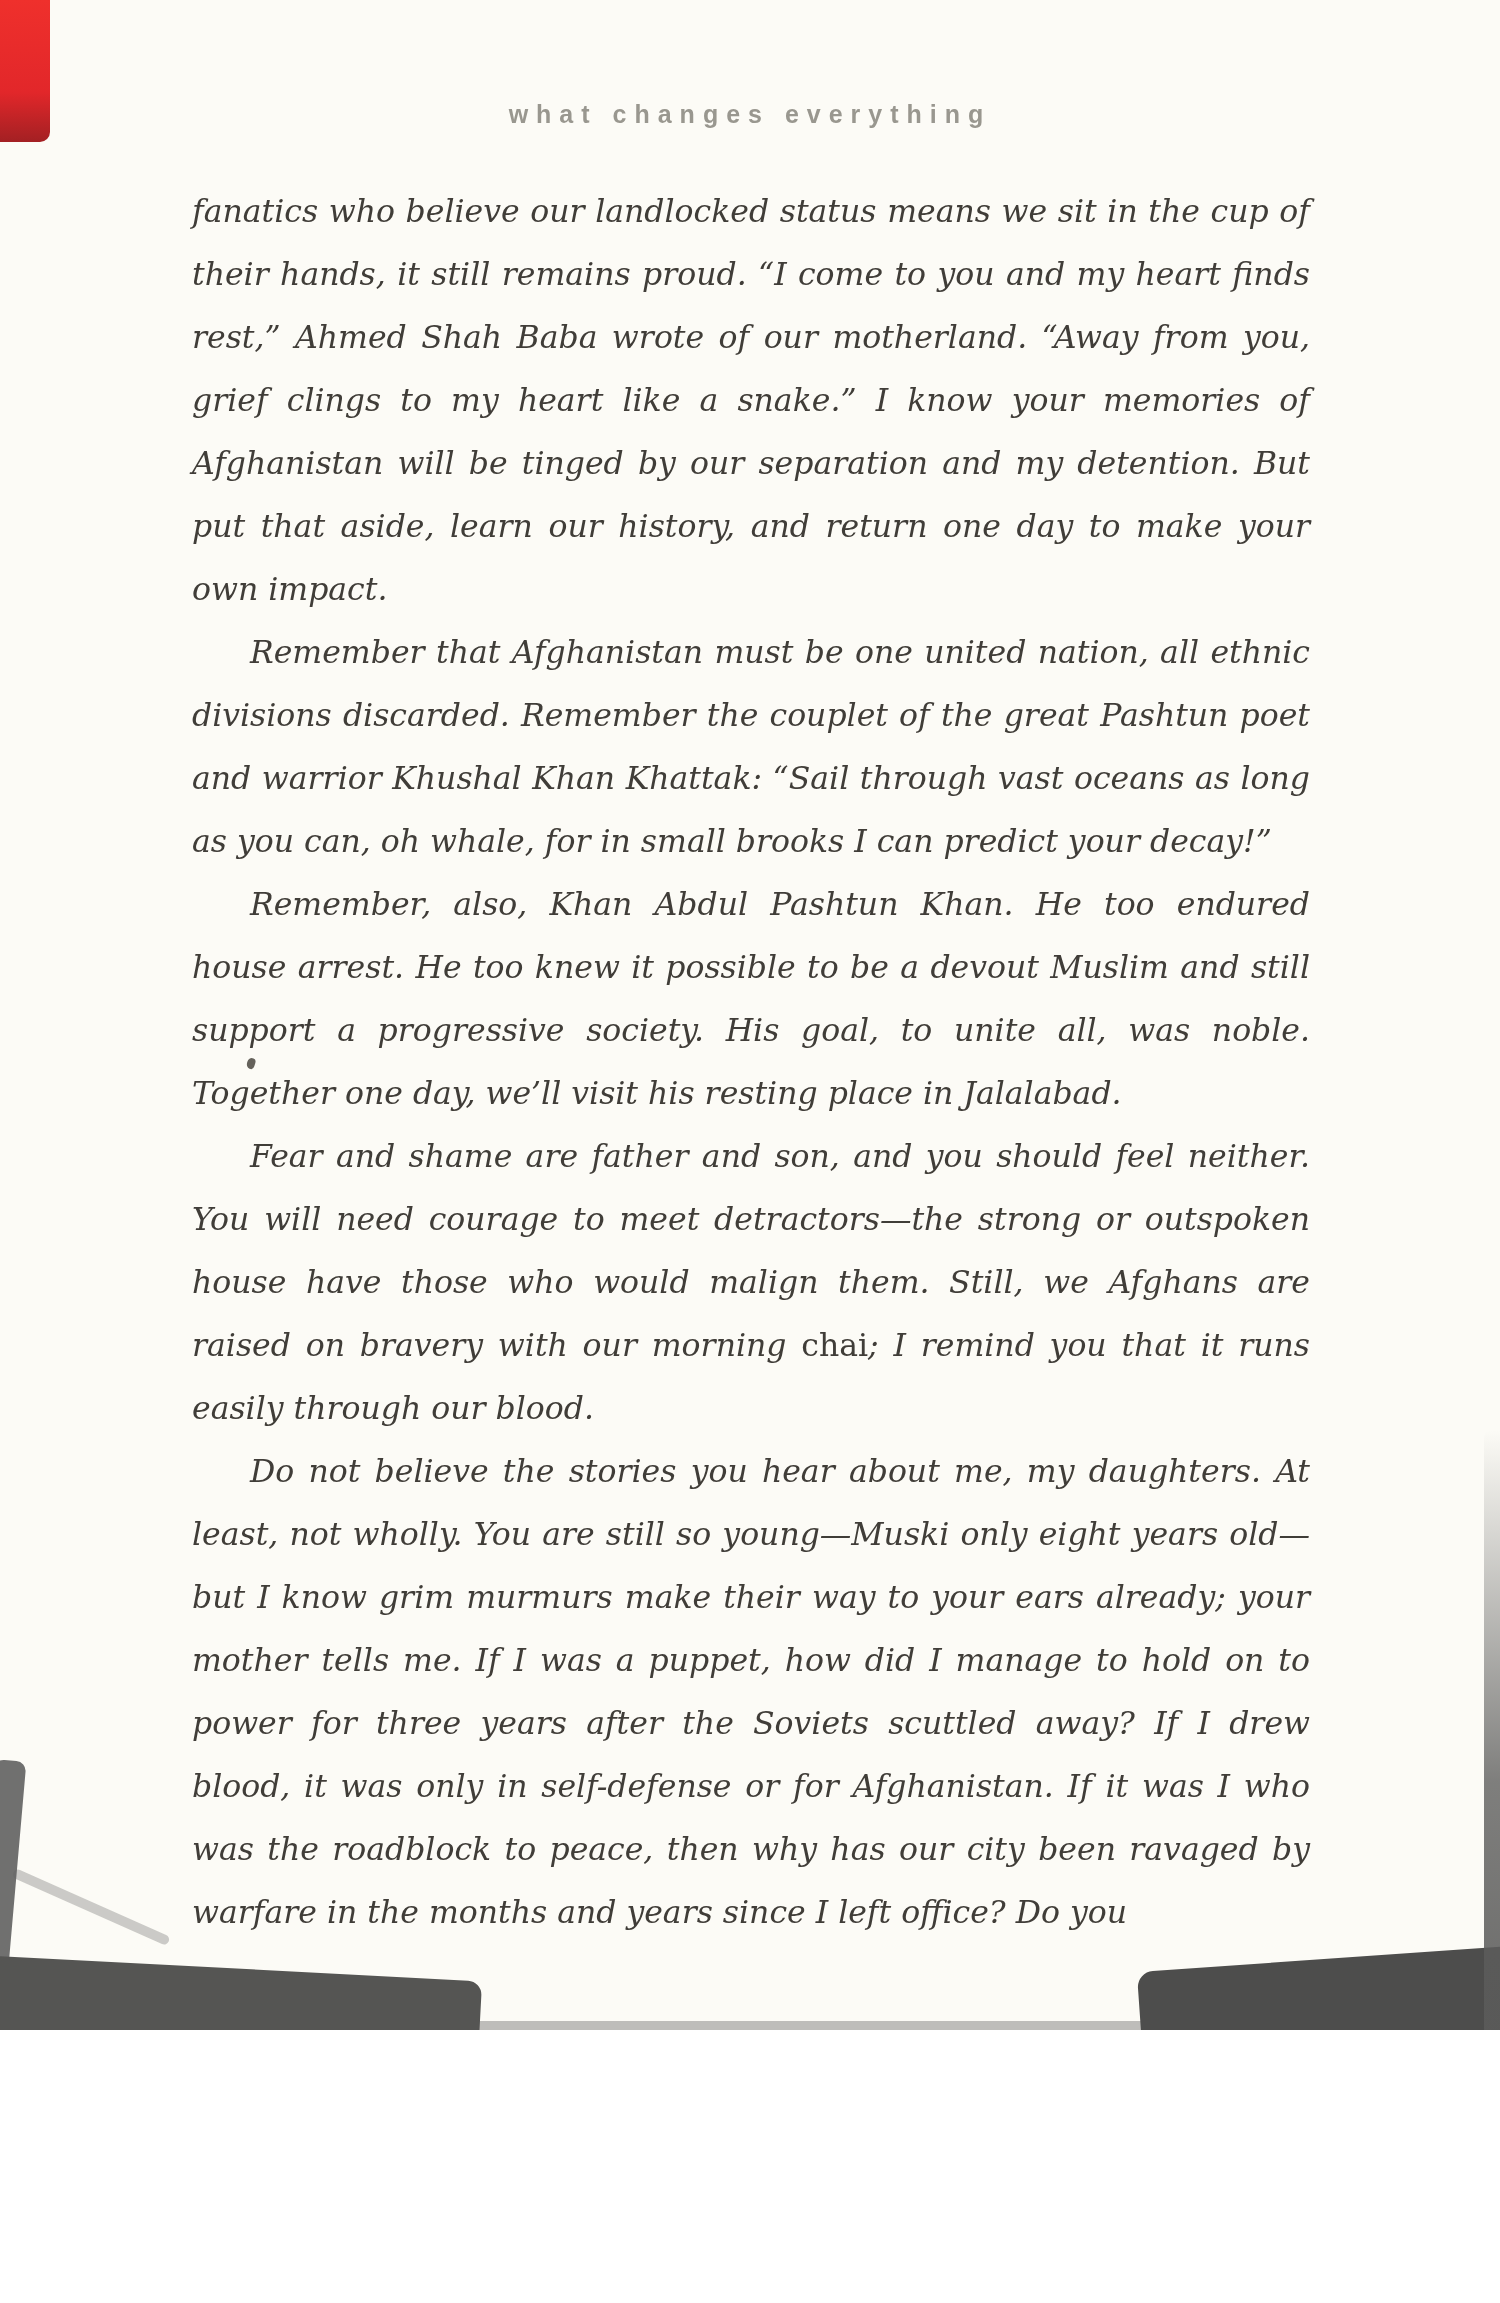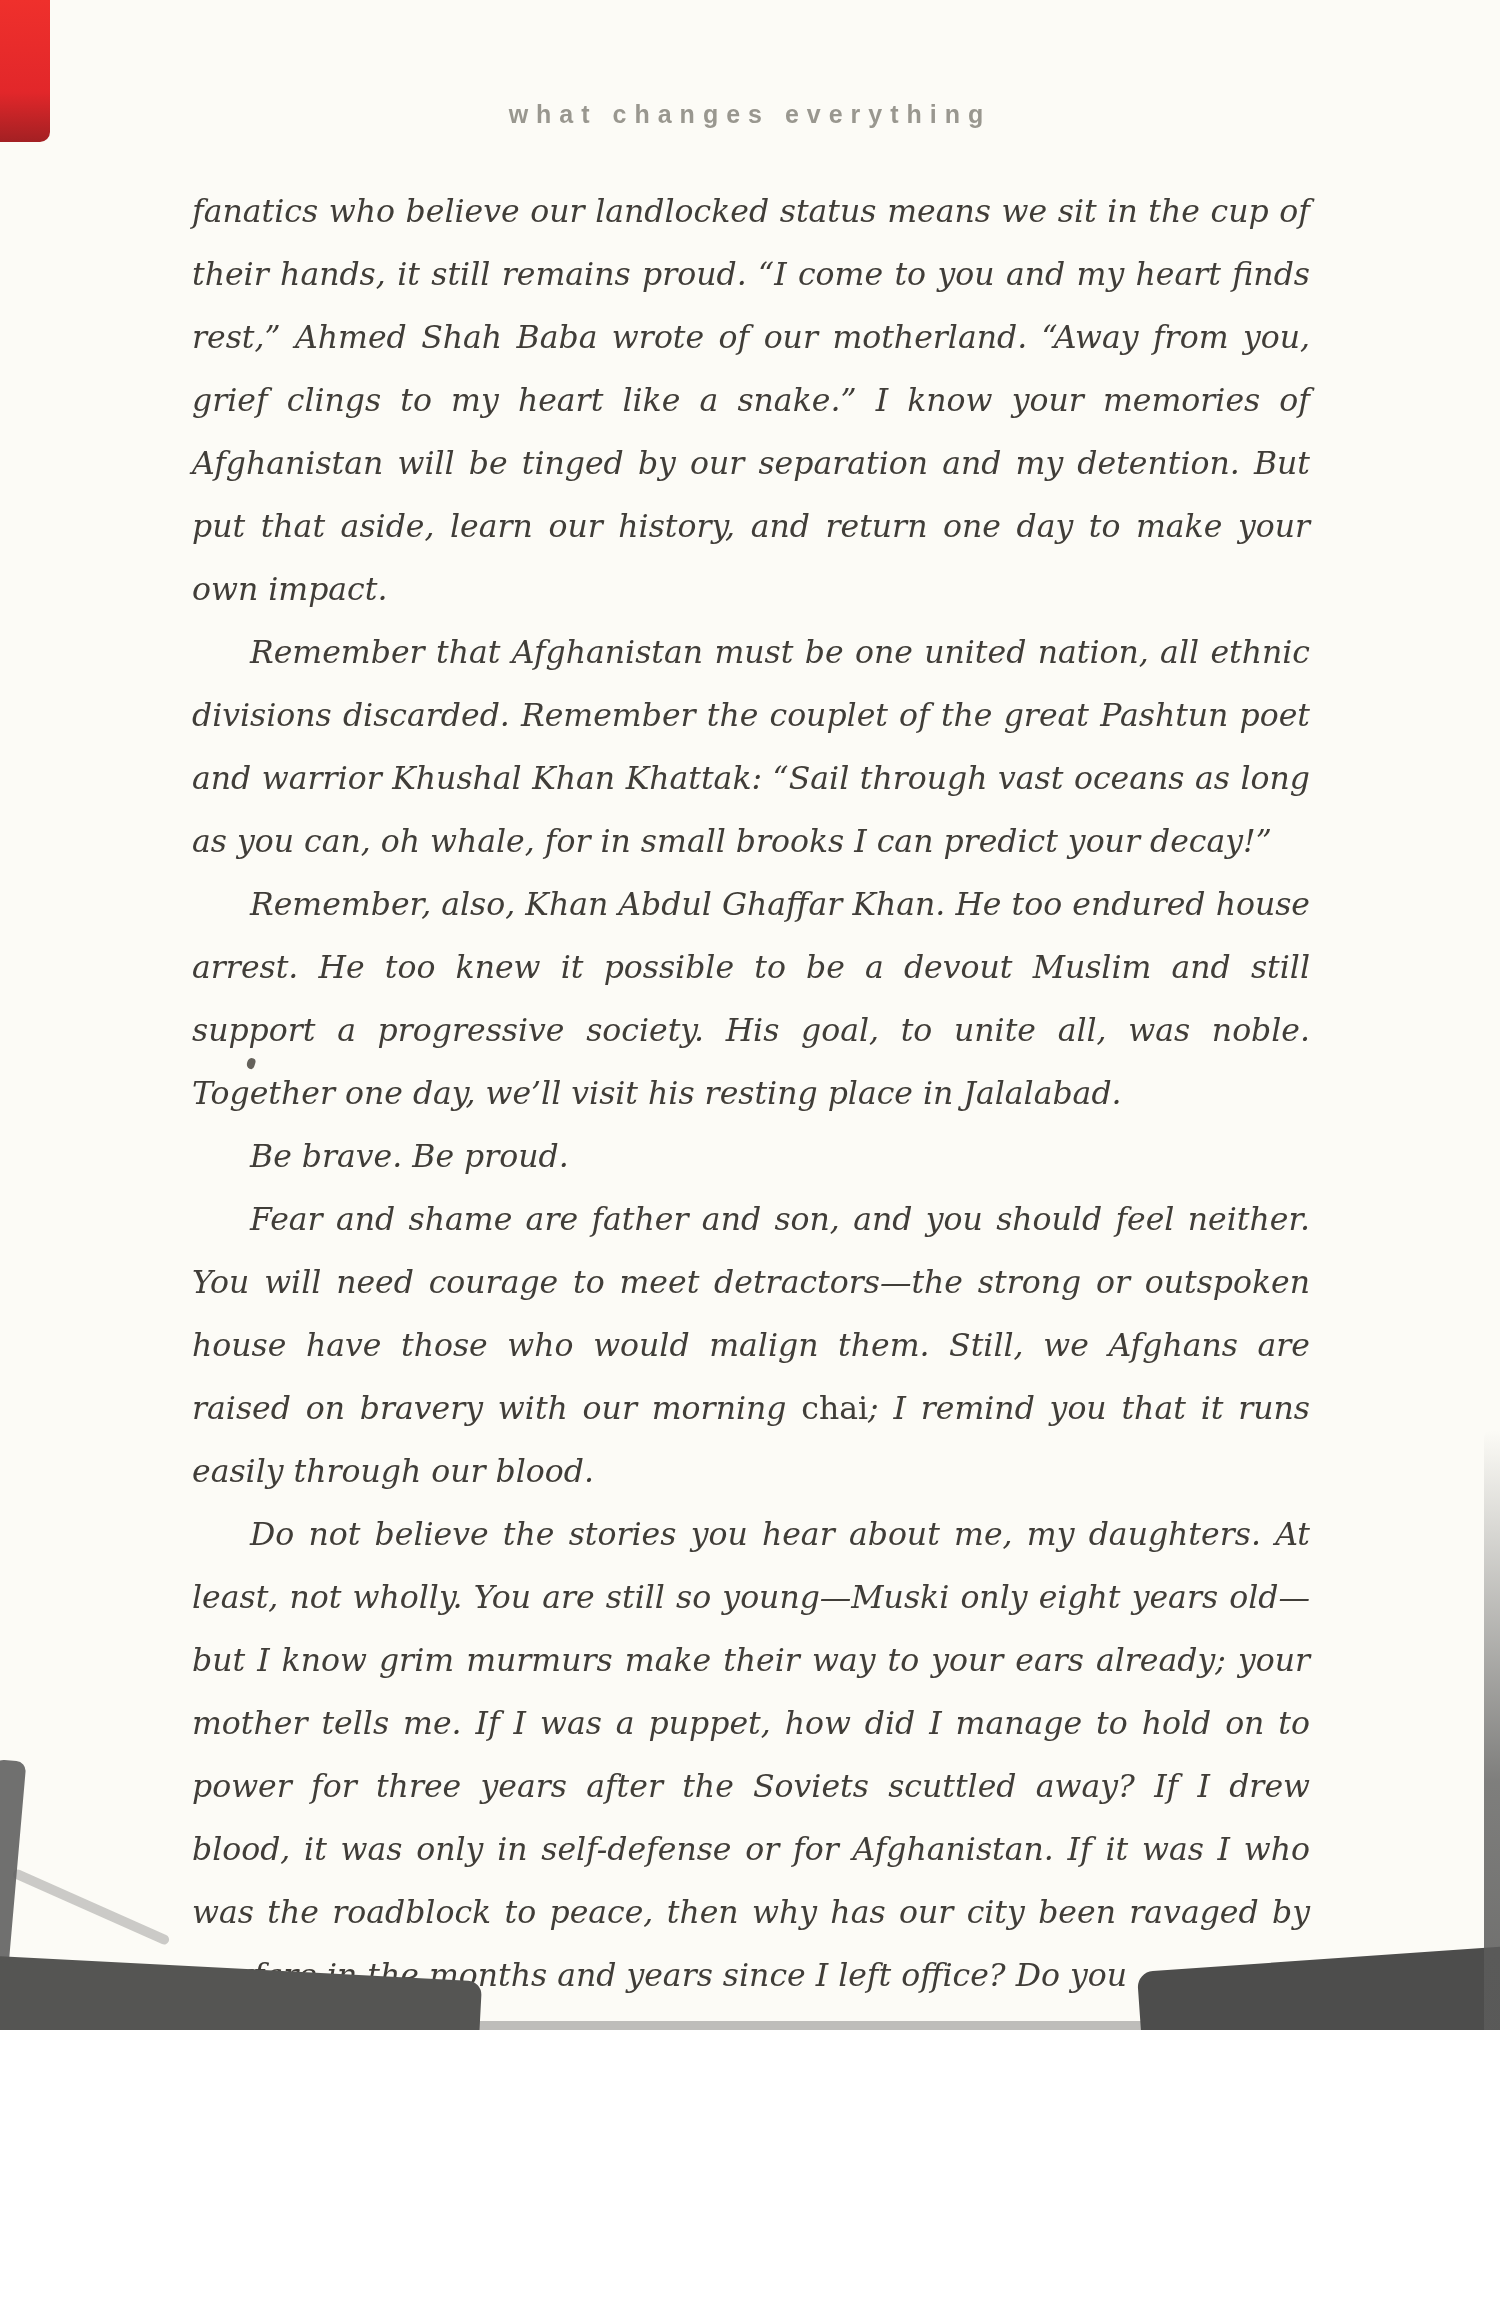--- a/index.html
+++ b/index.html
@@ -115,22 +115,21 @@
 </head>
 <body>
 
 <div class="page">
 
   <div class="running-header">what changes everything</div>
 
   <div class="body-text">
       <p class=""><span>fanatics who believe our landlocked status means we sit in the cup of their hands, it still remains proud. “I come to you and my heart finds rest,” Ahmed Shah Baba wrote of our motherland. “Away from you, grief clings to my heart like a snake.” I know your memories of Afghanistan will be tinged by our separation and my detention. But put that aside, learn our history, and return one day to make your own impact.</span></p>
       <p class="indent"><span>Remember that Afghanistan must be one united nation, all ethnic divisions discarded. Remember the couplet of the great Pashtun poet and warrior Khushal Khan Khattak: “Sail through vast oceans as long as you can, oh whale, for in small brooks I can predict your decay!”</span></p>
-      <p class="indent"><span>Remember, also, Khan Abdul Ghaffar Khan. He too endured house arrest. He too knew it possible to be a devout Muslim and still support a progressive society. His goal, to unite all, was noble. Together one day, we’ll visit his resting place in Jalalabad.</span></p>
-      <p class="indent"><span>Be brave. Be proud.</span></p>
+      <p class="indent"><span>Remember, also, Khan Abdul Pashtun Khan. He too endured house arrest. He too knew it possible to be a devout Muslim and still support a progressive society. His goal, to unite all, was noble. Together one day, we’ll visit his resting place in Jalalabad.</span></p>
       <p class="indent"><span>Fear and shame are father and son, and you should feel neither. You will need courage to meet detractors—the strong or outspoken house have those who would malign them. Still, we Afghans are raised on bravery with our morning </span><span class="roman">chai</span><span>; I remind you that it runs easily through our blood.</span></p>
       <p class="indent"><span>Do not believe the stories you hear about me, my daughters. At least, not wholly. You are still so young—Muski only eight years old—but I know grim murmurs make their way to your ears already; your mother tells me. If I was a puppet, how did I manage to hold on to power for three years after the Soviets scuttled away? If I drew blood, it was only in self-defense or for Afghanistan. If it was I who was the roadblock to peace, then why has our city been ravaged by warfare in the months and years since I left office? Do you</span></p>
     </div>
 
   <div class="page-number">5</div>
 
   <div class="artifact red-corner"></div>
   <div class="artifact red-left-mark"></div>
   <div class="artifact shadow-streak"></div>
   <div class="artifact shadow-left-edge"></div>

